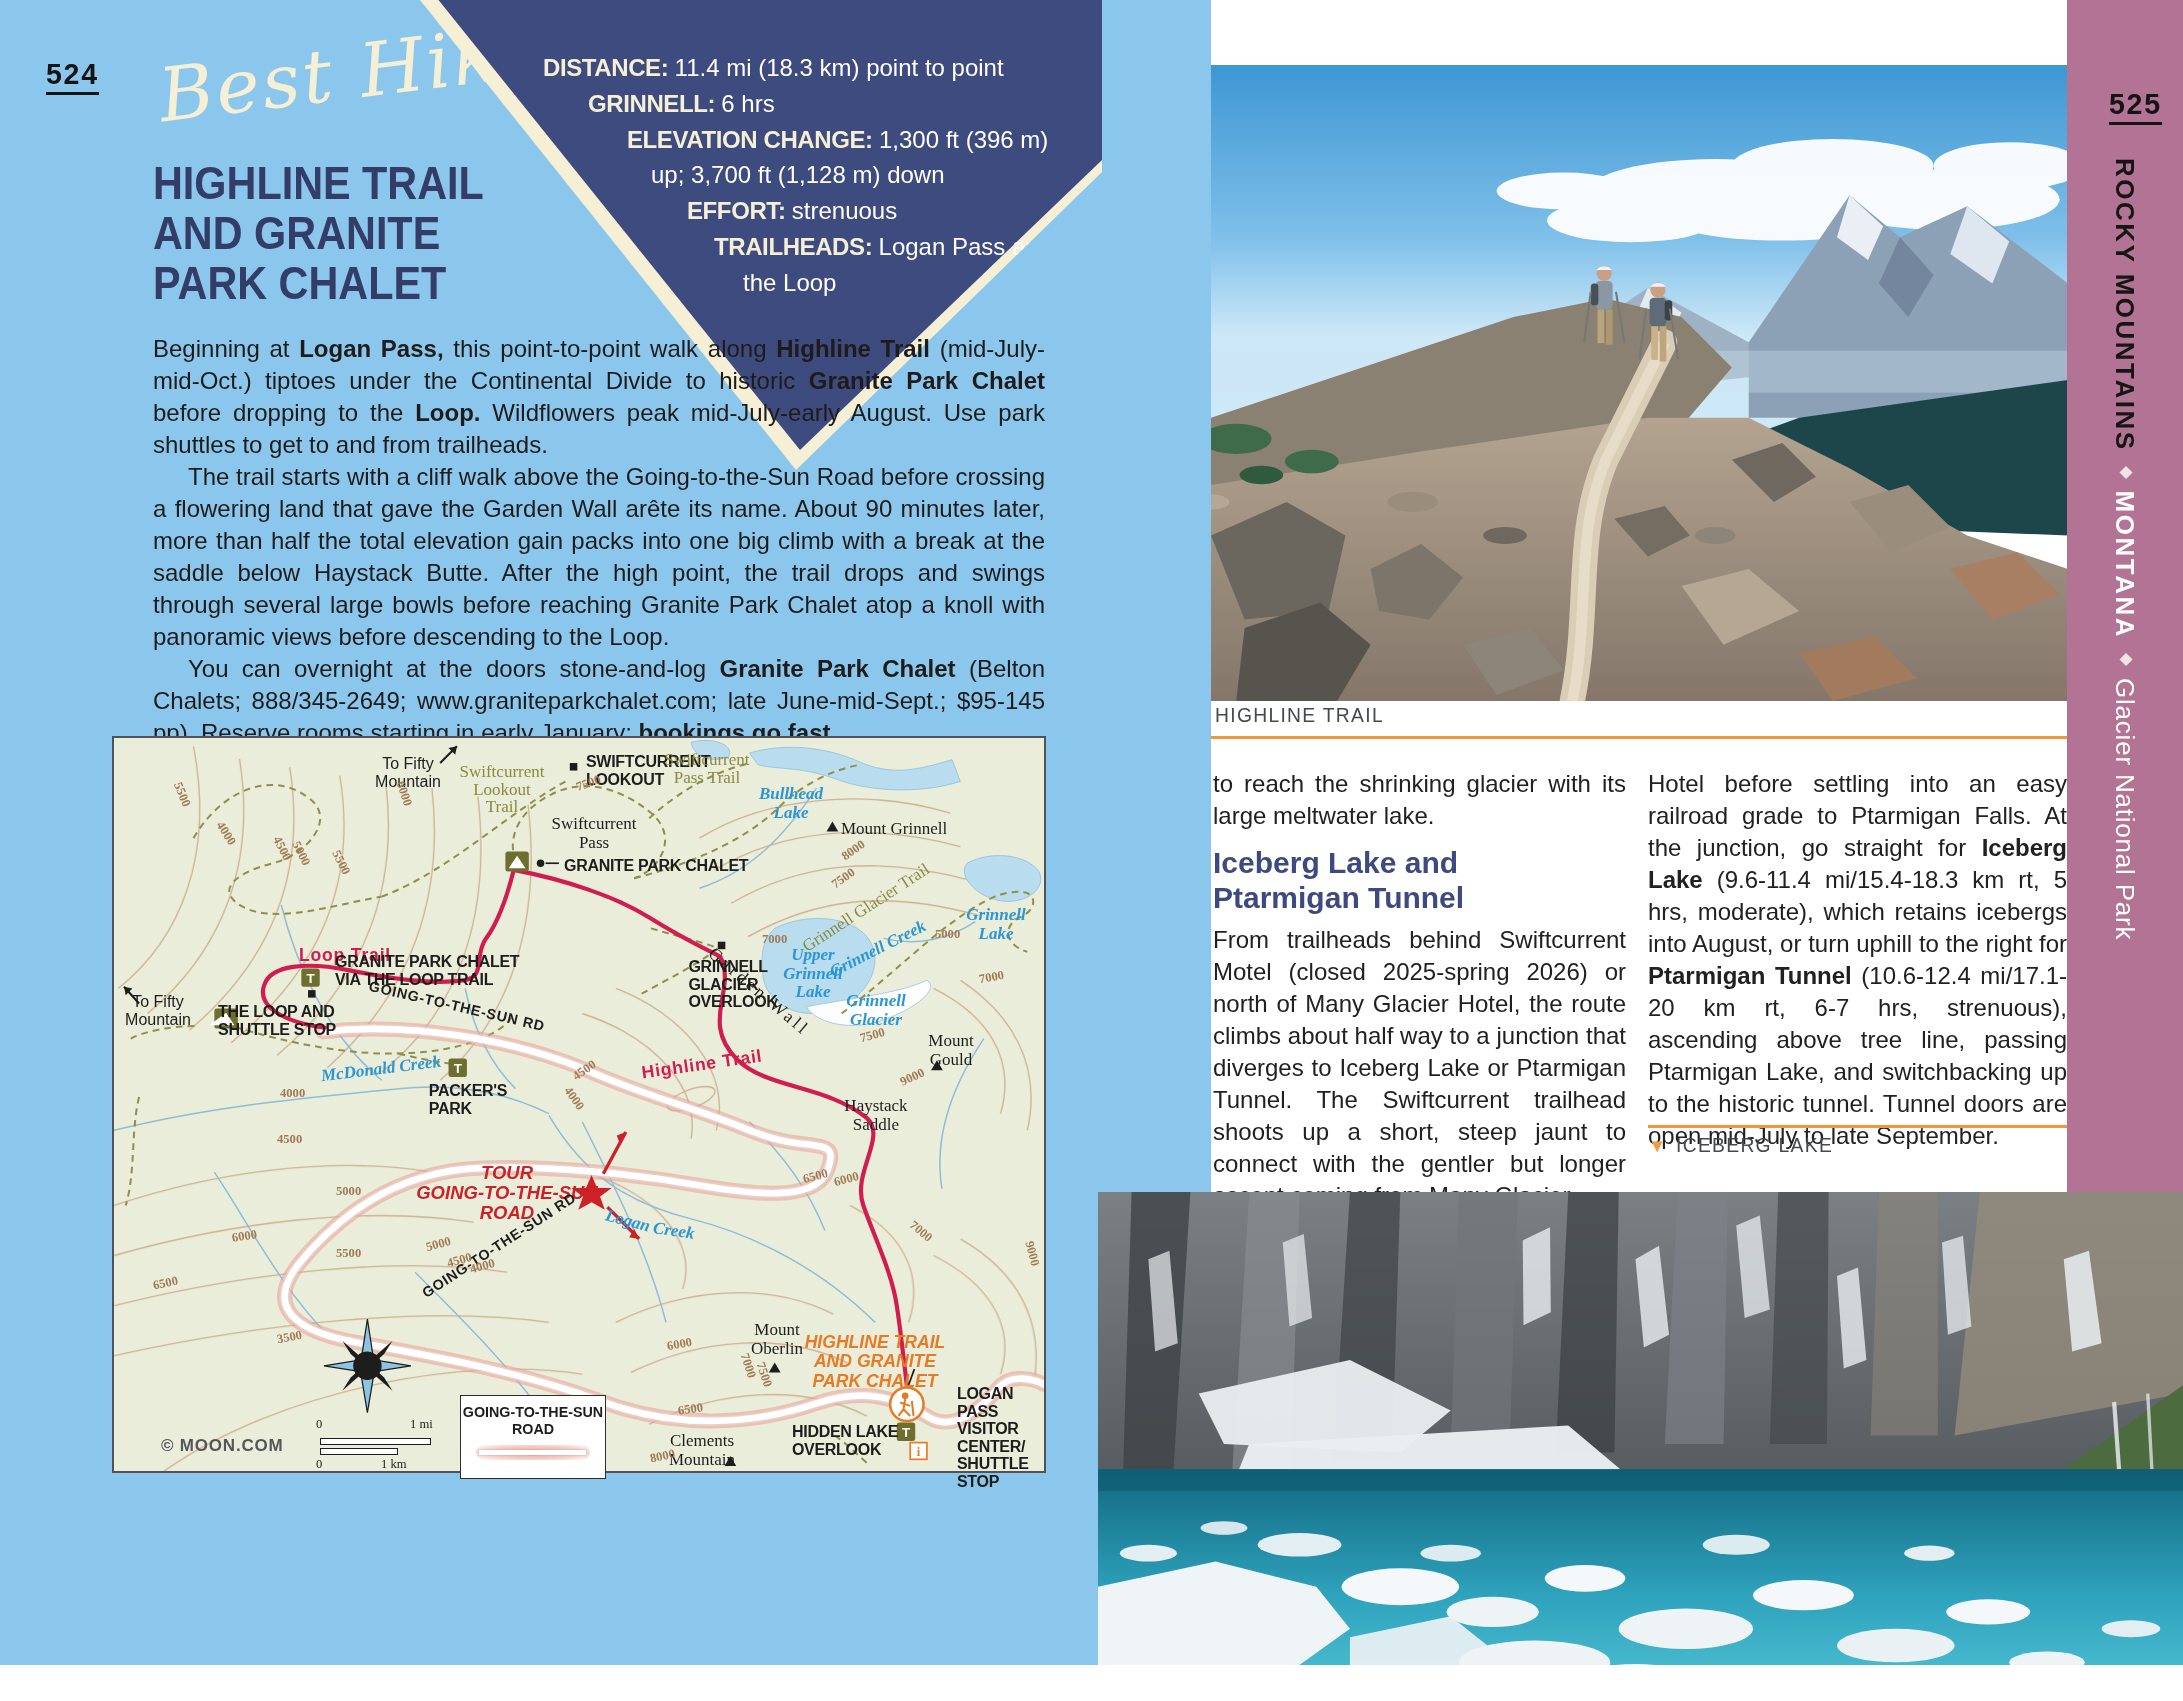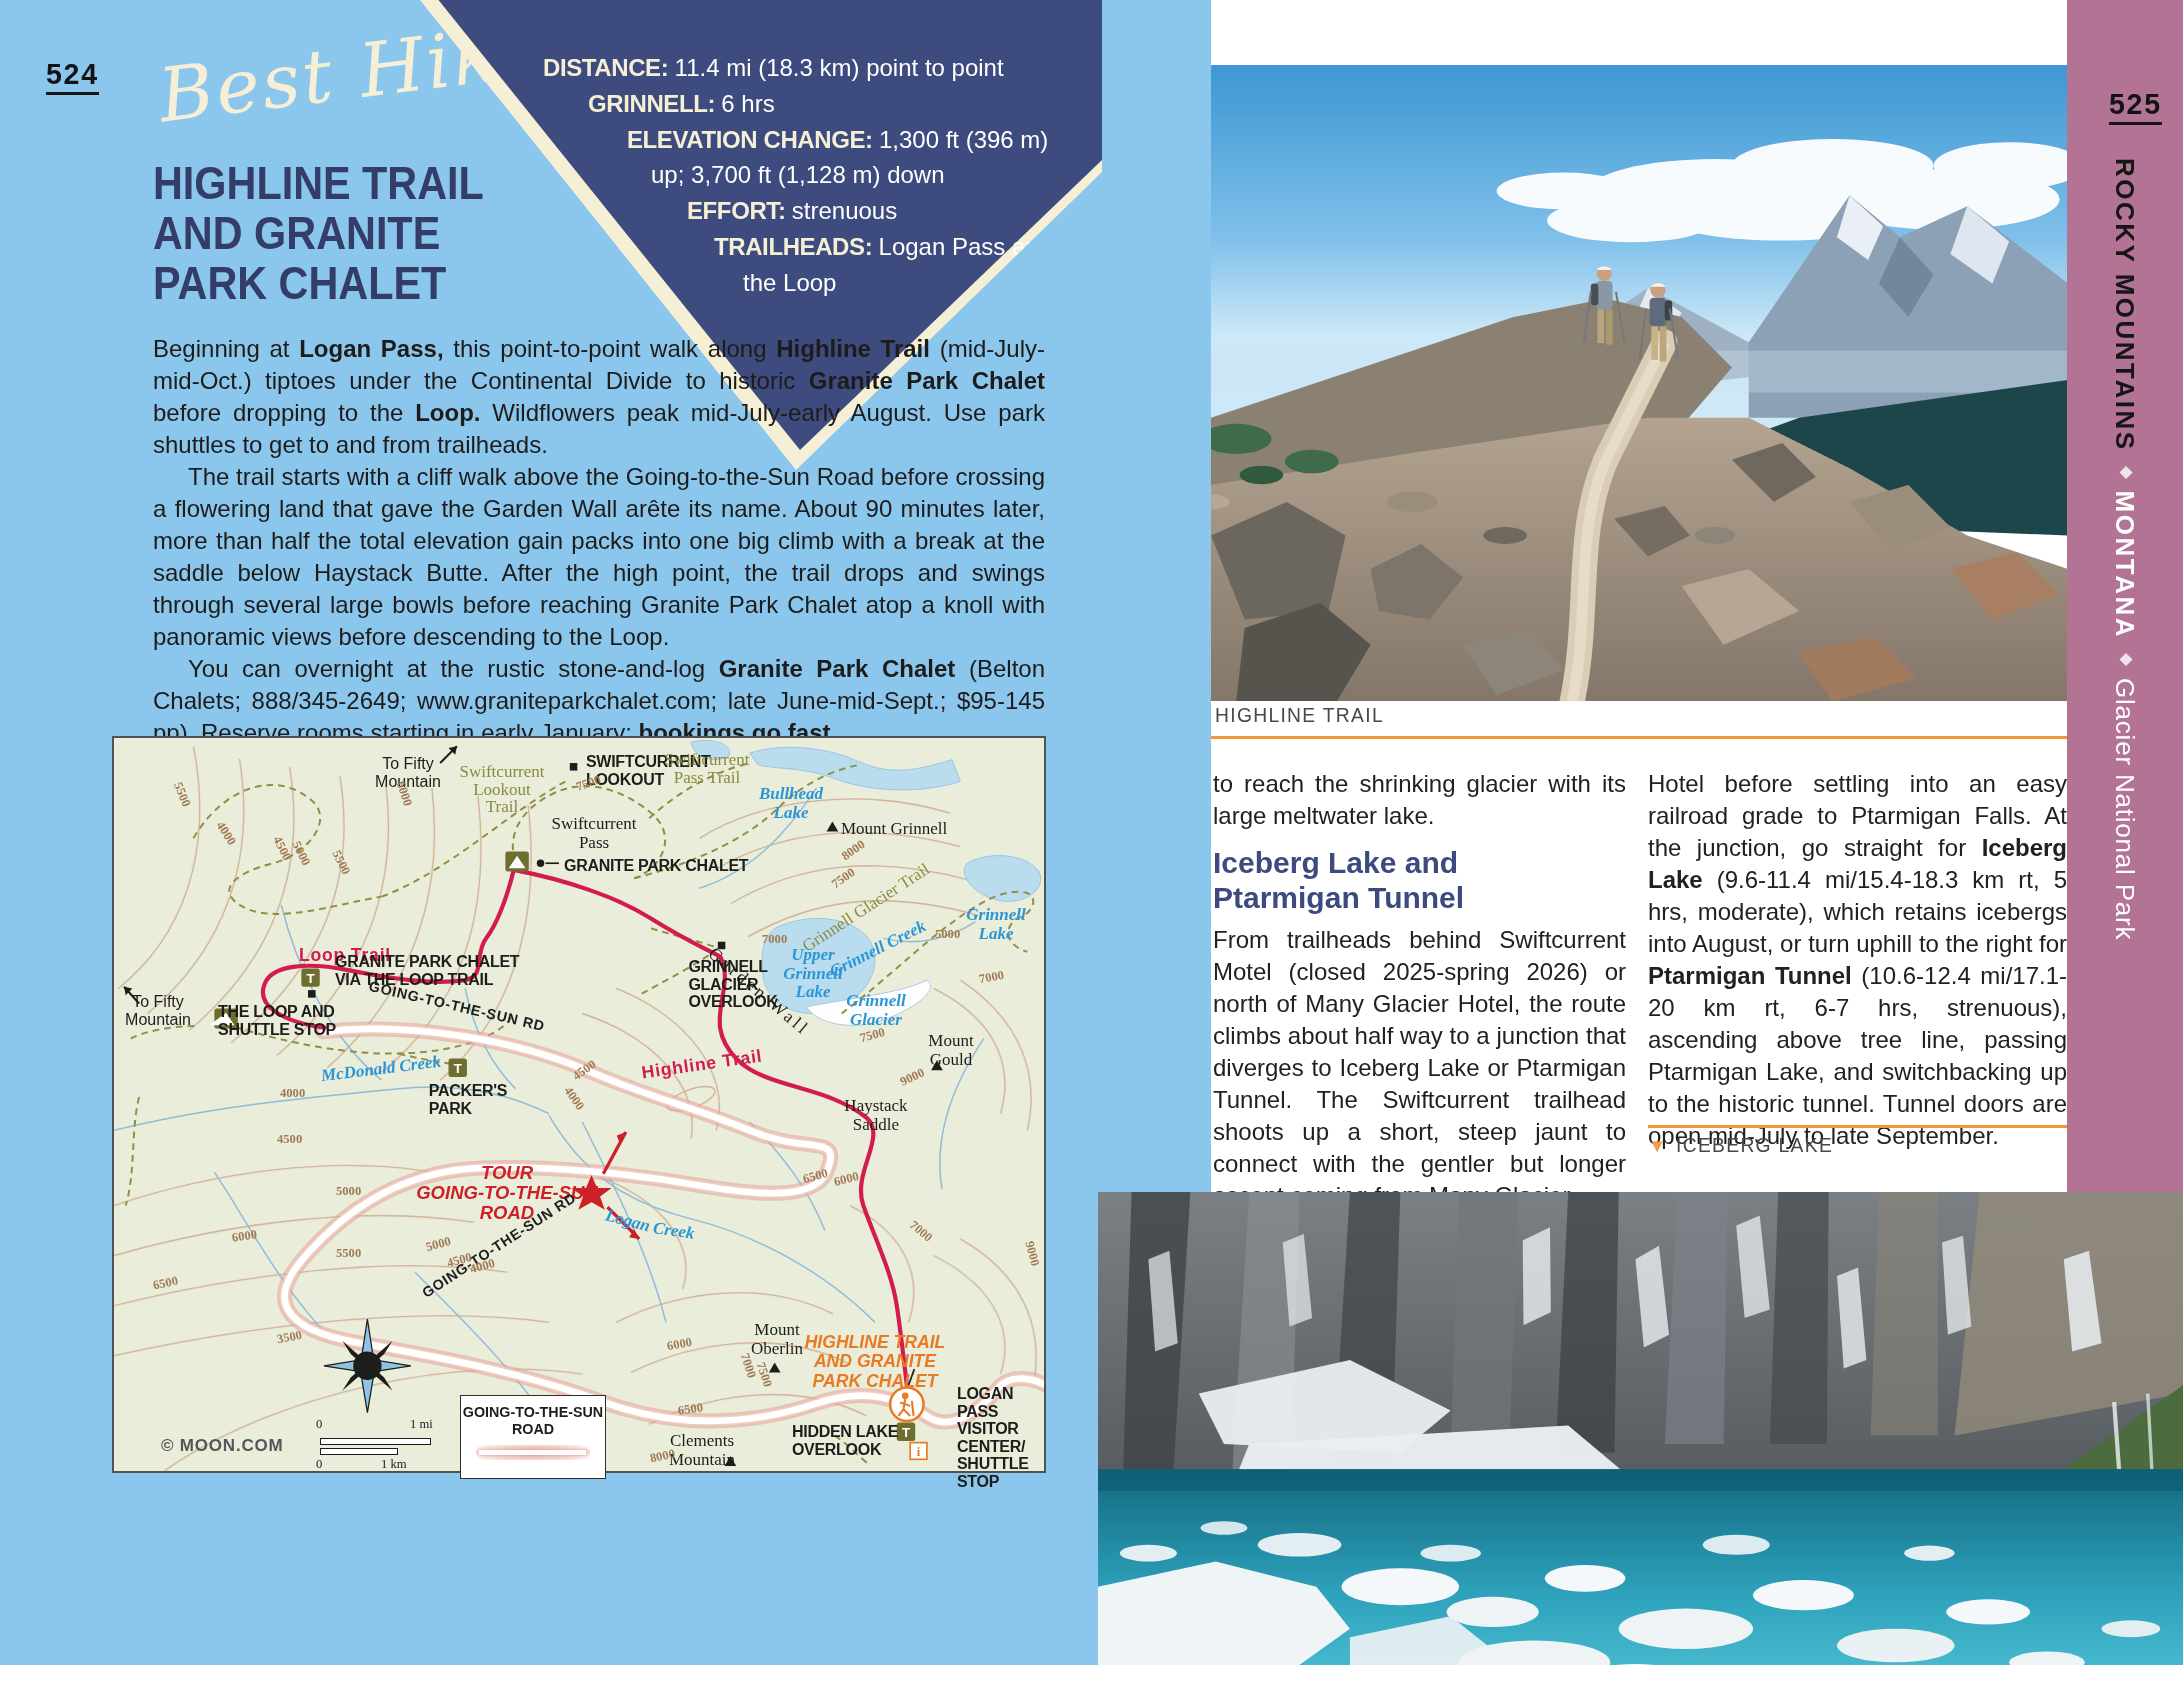--- a/index.html
+++ b/index.html
@@ -93,21 +93,21 @@
     </div>
 
     <div id="hike-title">
         <div>HIGHLINE TRAIL</div>
         <div>AND GRANITE</div>
         <div>PARK CHALET</div>
       </div>
     <div id="left-paras">
         <p class="body-p"><span>Beginning at </span><b>Logan Pass,</b><span> this point-to-point walk along </span><b>Highline Trail</b><span> (mid-July-mid-Oct.) tiptoes under the Continental Divide to historic </span><b>Granite Park Chalet</b><span> before dropping to the </span><b>Loop.</b><span> Wildflowers peak mid-July-early August. Use park shuttles to get to and from trailheads.</span></p>
         <p class="body-p ind"><span>The trail starts with a cliff walk above the Going-to-the-Sun Road before crossing a flowering land that gave the Garden Wall arête its name. About 90 minutes later, more than half the total elevation gain packs into one big climb with a break at the saddle below Haystack Butte. After the high point, the trail drops and swings through several large bowls before reaching Granite Park Chalet atop a knoll with panoramic views before descending to the Loop.</span></p>
-        <p class="body-p ind"><span>You can overnight at the rustic stone-and-log </span><b>Granite Park Chalet</b><span> (Belton Chalets; 888/345-2649; www.graniteparkchalet.com; late June-mid-Sept.; $95-145 pp). Reserve rooms starting in early January; </span><b>bookings go fast.</b><span></span></p>
+        <p class="body-p ind"><span>You can overnight at the doors stone-and-log </span><b>Granite Park Chalet</b><span> (Belton Chalets; 888/345-2649; www.graniteparkchalet.com; late June-mid-Sept.; $95-145 pp). Reserve rooms starting in early January; </span><b>bookings go fast.</b><span></span></p>
       </div>
 
     <div id="trail-map">
       <svg id="map-svg" viewBox="0 0 1112 878" preserveAspectRatio="none">
 
         <g stroke="#c9a183" stroke-width="1.6" fill="none" opacity=".8">
           <path d="M 5,300 C 80,240 120,140 95,10"></path>
           <path d="M 40,330 C 130,255 170,150 150,25"></path>
           <path d="M 90,350 C 190,265 230,160 210,35"></path>
           <path d="M 140,365 C 250,275 290,170 270,45"></path>

